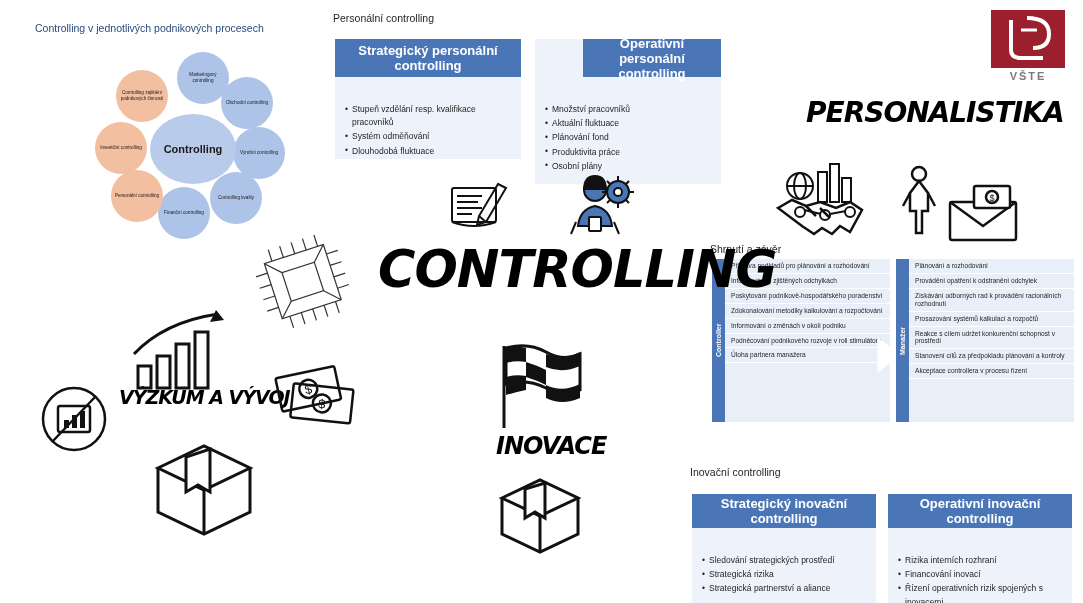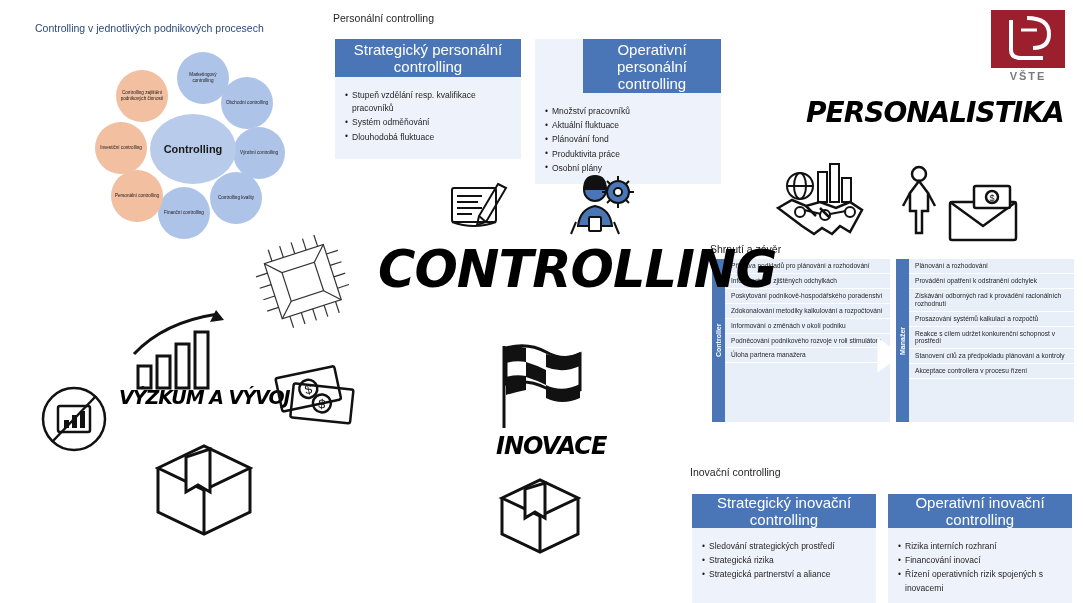--- a/index.html
+++ b/index.html
@@ -25,31 +25,31 @@
     color: #1f1f1f;
     font-weight: 400;
   }
   .card {
     background: #eef2fa;
     border: 0;
   }
   .card-head {
     background: #4a76b8;
     color: #ffffff;
-    font-size: 15px;
-    font-weight: normal;
+    font-size: 13px;
+    font-weight: bold;
     text-align: center;
     display: flex;
     align-items: center;
     justify-content: center;
     padding: 0 6px;
     box-sizing: border-box;
   }
   .card-body {
-    padding: 12px 10px 6px 10px;
+    padding: 26px 10px 6px 10px;
     font-size: 8.5px;
     color: #1f1f1f;
     line-height: 1.55;
   }
   .card-body ul {
     margin: 0;
     padding: 0;
     list-style: none;
   }
   .card-body li {
@@ -184,21 +184,21 @@
       <div class="card-body">
         <ul>
           <li>Stupeň vzdělání resp. kvalifikace pracovníků</li>
           <li>Systém odměňování</li>
           <li>Dlouhodobá fluktuace</li>
         </ul>
       </div>
     </div>
 
     <div class="abs card" style="left:202px; top:27px; width:186px; height:145px;">
-      <div class="card-head" style="height:54px;margin-left:48px;">Operativní personální controlling</div>
+      <div class="card-head" style="height:38px;margin-left:48px;">Operativní personální controlling</div>
       <div class="card-body">
         <ul>
           <li>Množství pracovníků</li>
           <li>Aktuální fluktuace</li>
           <li>Plánování fond</li>
           <li>Produktivita práce</li>
           <li>Osobní plány</li>
         </ul>
       </div>
     </div>

